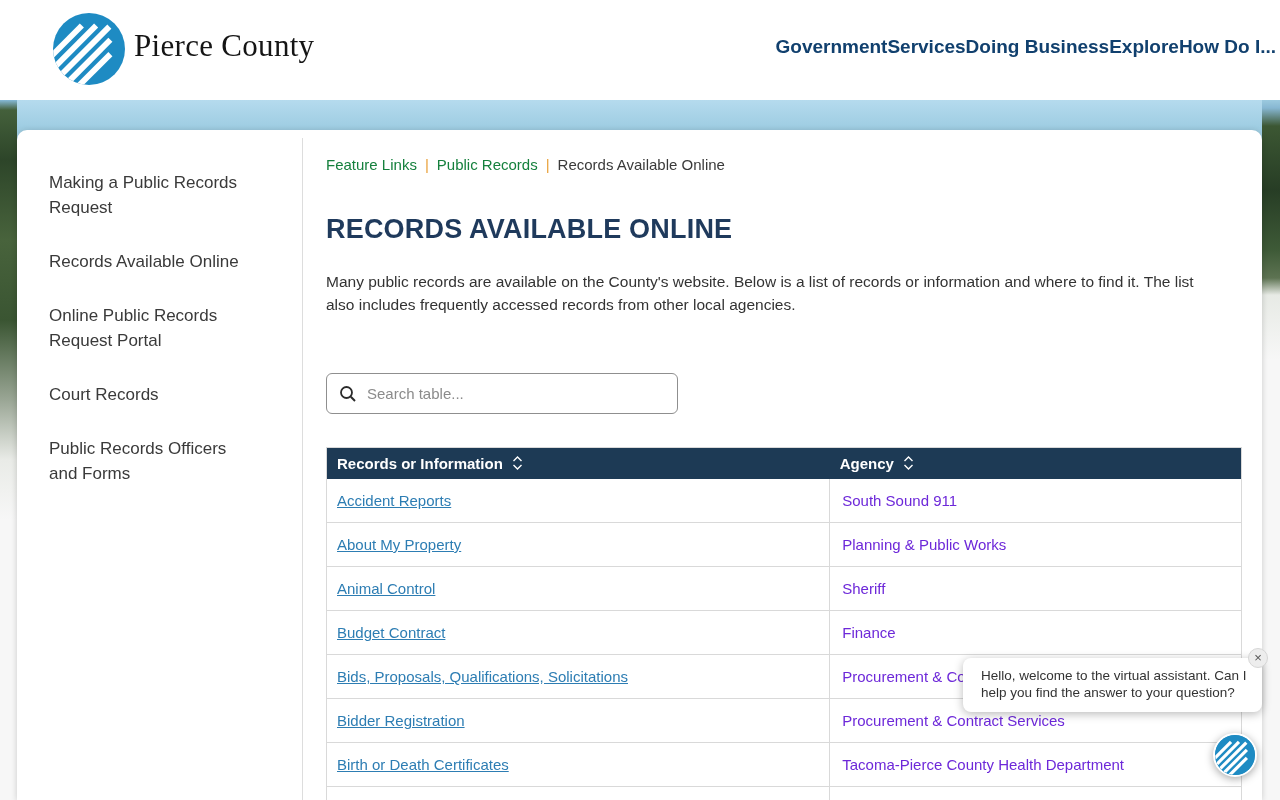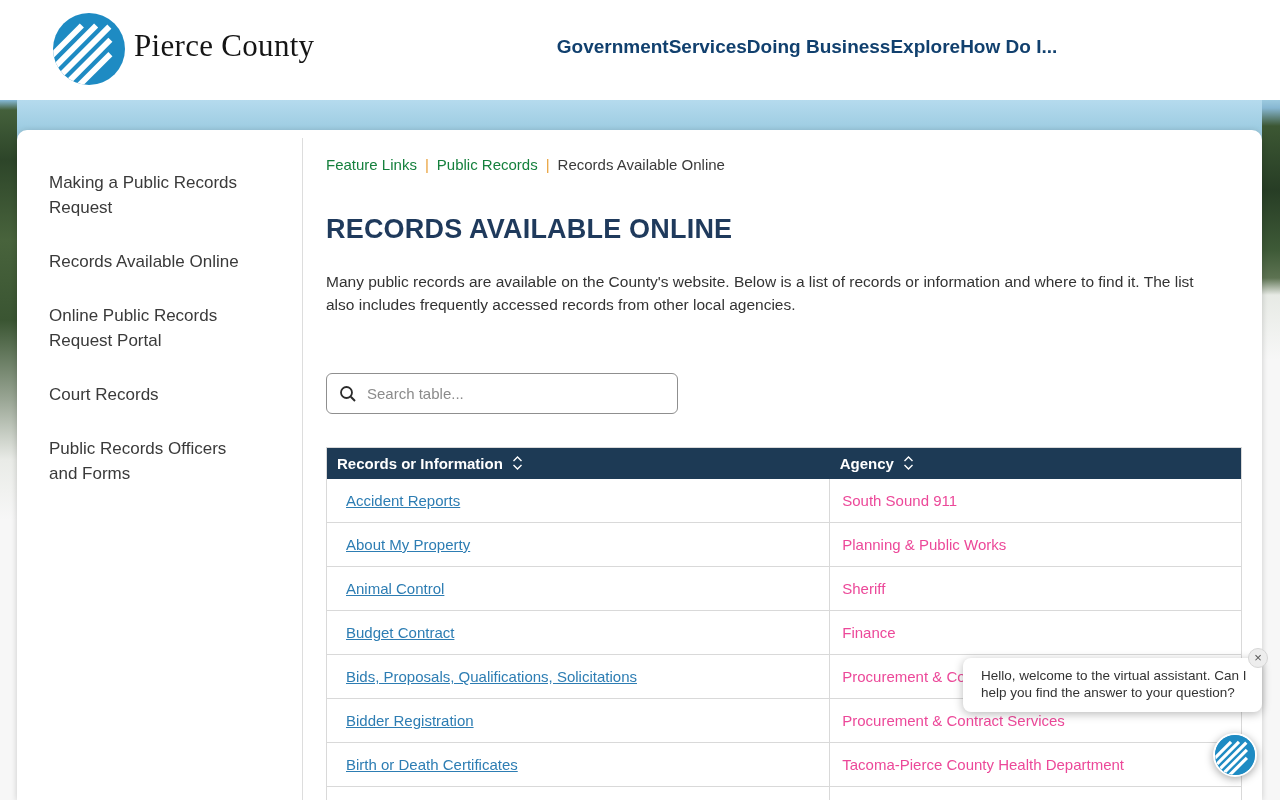--- a/index.html
+++ b/index.html
@@ -3,21 +3,21 @@
 <meta charset="utf-8">
 <style>
   * { margin:0; padding:0; box-sizing:border-box; }
   html,body { width:1280px; height:800px; overflow:hidden; }
   body { font-family:"Liberation Sans", sans-serif; background:#fff; position:relative; }
 
   
   .site-header { position:absolute; left:0; top:0; width:1280px; height:100px; background:#fff; z-index:5;margin-left:38px; }
   .logo-wrap { position:absolute; left:15px; top:13px; width:72px; height:72px; }
   .brand-text { position:absolute; left:96px; top:28px; font-family:"Liberation Serif", serif; font-size:31px; color:#151515; letter-spacing:.3px; }
-  .top-nav { position:absolute; left:300px; right:42px; top:0; height:94px; display:flex; align-items:center; justify-content:center; }
+  .top-nav { position:absolute; left:300px; right:42px; top:0; height:94px; display:flex; align-items:center; justify-content:flex-end; }
   .top-nav .nav-item { font-size:19px; font-weight:700; color:#11406e; cursor:pointer; white-space:nowrap; }
 
   
   .hero { position:absolute; left:0; top:100px; width:1280px; height:700px; z-index:0;
           background:linear-gradient(180deg,#b5dbee 0px,#9ecde2 28px,#d9dfda 120px,#f2f3f1 220px,#f7f7f7 300px); }
   .tree-left { position:absolute; left:0; top:100px; width:17px; height:700px; z-index:1;
           background:linear-gradient(180deg,#86bad8 0px,#44603b 10px,#2d4529 60px,#48633c 140px,#3a5532 220px,#9aa695 300px,#e9ebe7 360px,#f7f7f7 420px); }
   .tree-right { position:absolute; left:1262px; top:100px; width:18px; height:700px; z-index:1;
           background:linear-gradient(180deg,#9ccadf 0px,#87b7d2 8px,#3c5733 26px,#273d25 90px,#3e5a37 150px,#5d7352 178px,#e7eae5 195px,#f7f7f7 260px); }
 
@@ -38,22 +38,22 @@
   .intro { margin-top:26px; font-size:15.5px; line-height:23px; color:#333; max-width:880px; }
 
   .search-box { margin-top:57px; width:352px; height:41px; border:1px solid #8f8f8f; border-radius:6px; background:#fff; display:flex; align-items:center; padding:0 12px; }
   .search-box input { border:none; outline:none; flex:1; font-size:15px; color:#333; margin-left:10px; font-family:"Liberation Sans", sans-serif; }
   .search-box input::placeholder { color:#8b8b8b; }
 
   
   table.records { margin-top:33px; width:100%; border-collapse:collapse; border:1px solid #d9d9d9; }
   table.records thead th { background:#1d3a55; color:#fff; font-size:15px; font-weight:700; text-align:left; height:31px; padding:0 0 0 10px; cursor:pointer; }
   table.records thead th .th-inner { display:flex; gap:8px; }
-  table.records td { height:44px; border-bottom:1px solid #d9d9d9; font-size:15px; padding-left:19px; }
-  table.records td.agency-cell { border-left:1px solid #d9d9d9; padding-left:12px; color:#ec4899; }
+  table.records td { height:44px; border-bottom:1px solid #d9d9d9; font-size:15px; padding-left:10px; }
+  table.records td.agency-cell { border-left:1px solid #d9d9d9; padding-left:12px; color:#6d28d9; }
   table.records col.c1 { width:55%; }
   table.records col.c2 { width:45%; }
   .rec-link { color:#2d7db3; text-decoration:underline; cursor:pointer; }
 
   
   .chat-bubble { position:absolute; left:963px; top:658px; width:299px; height:54px; background:#fff; border-radius:8px; box-shadow:0 2px 10px rgba(0,0,0,.28); z-index:20; padding:9px 12px 9px 18px; font-size:13.5px; line-height:17px; color:#333; }
   .chat-close { position:absolute; right:-6px; top:-10px; width:20px; height:20px; border-radius:50%; background:#ededed; border:1px solid #d6d6d6; color:#555; font-size:13px; line-height:18px; text-align:center; cursor:pointer; }
   .chat-fab { position:absolute; left:1213px; top:733px; width:44px; height:44px; border-radius:50%; background:#1e8bc3; border:2px solid #fff; box-shadow:0 2px 8px rgba(0,0,0,.35); z-index:20; cursor:pointer; overflow:hidden; }
 </style>
 </head>

